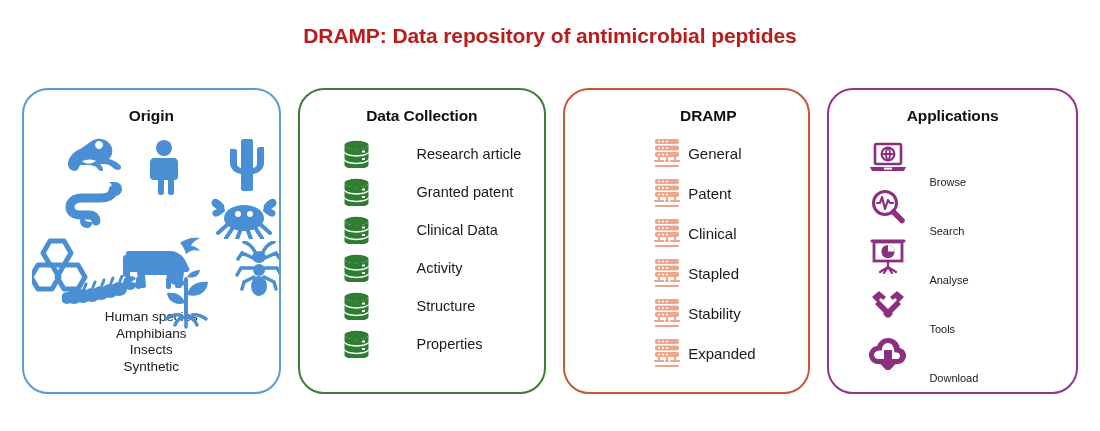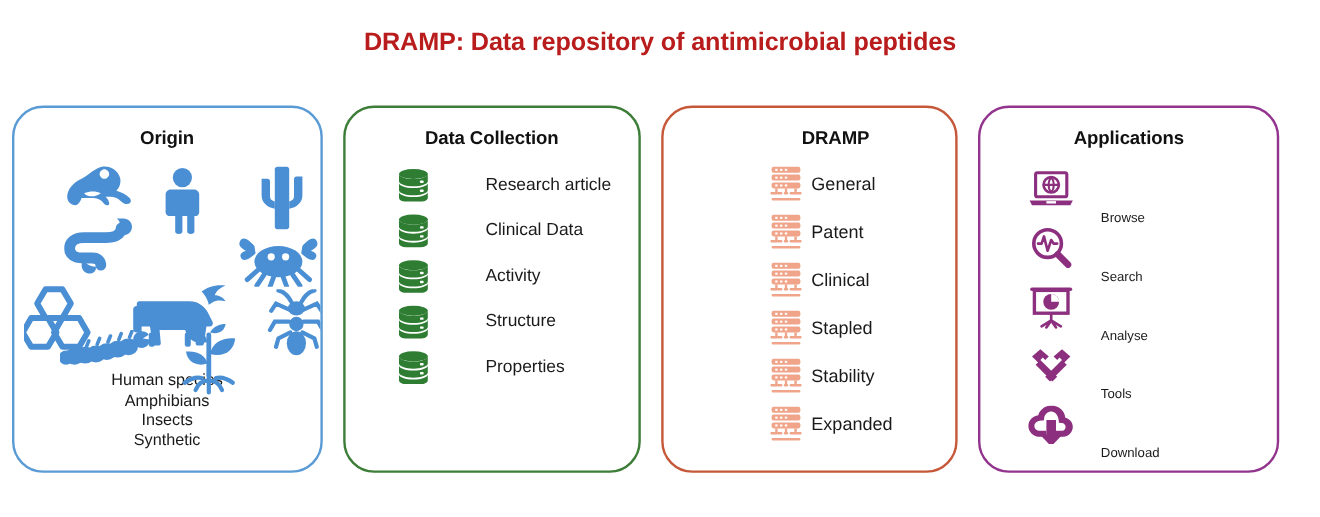--- a/index.html
+++ b/index.html
@@ -24,21 +24,21 @@
     text-align: center;
     font-size: 21px;
     font-weight: bold;
     letter-spacing: -0.1px;
     color: #b91c1c;
   }
 
   #panels {
     position: absolute;
     top: 88px;
-    left: 10px;
+    left: 22px;
     width: 1056px;
     height: 306px;
     display: flex;
     gap: 17px;
   }
 
   .panel {
     position: relative;
     box-sizing: border-box;
     background: #ffffff;
@@ -238,20 +238,37 @@
             </g>
             <g fill="#ffffff">
               <rect x="19" y="10.5" width="3" height="2" rx="0.6"></rect>
               <rect x="19" y="18" width="3" height="2" rx="0.6"></rect>
             </g>
           </svg>
         </span>
         <span class="row-label">Research article</span>
       </div>
 
+      <div class="row">
+        <span class="row-icon">
+          <svg width="27" height="28" viewBox="0 0 27 28">
+            <g fill="#2e7d32">
+              <ellipse cx="13.5" cy="5" rx="12" ry="4.2"></ellipse>
+              <path d="M1.5 5v6c0 2.3 5.4 4.2 12 4.2s12-1.9 12-4.2V5c0 2.3-5.4 4.2-12 4.2S1.5 7.3 1.5 5z"></path>
+              <path d="M1.5 12.5v6c0 2.3 5.4 4.2 12 4.2s12-1.9 12-4.2v-6c0 2.3-5.4 4.2-12 4.2s-12-1.9-12-4.2z"></path>
+              <path d="M1.5 20v5c0 2.3 5.4 4.2 12 4.2s12-1.9 12-4.2v-5c0 2.3-5.4 4.2-12 4.2S1.5 22.3 1.5 20z"></path>
+            </g>
+            <g fill="#ffffff">
+              <rect x="19" y="10.5" width="3" height="2" rx="0.6"></rect>
+              <rect x="19" y="18" width="3" height="2" rx="0.6"></rect>
+            </g>
+          </svg>
+        </span>
+        <span class="row-label">Granted patent</span>
+      </div>
 
       <div class="row">
         <span class="row-icon">
           <svg width="27" height="28" viewBox="0 0 27 28">
             <g fill="#2e7d32">
               <ellipse cx="13.5" cy="5" rx="12" ry="4.2"></ellipse>
               <path d="M1.5 5v6c0 2.3 5.4 4.2 12 4.2s12-1.9 12-4.2V5c0 2.3-5.4 4.2-12 4.2S1.5 7.3 1.5 5z"></path>
               <path d="M1.5 12.5v6c0 2.3 5.4 4.2 12 4.2s12-1.9 12-4.2v-6c0 2.3-5.4 4.2-12 4.2s-12-1.9-12-4.2z"></path>
               <path d="M1.5 20v5c0 2.3 5.4 4.2 12 4.2s12-1.9 12-4.2v-5c0 2.3-5.4 4.2-12 4.2S1.5 22.3 1.5 20z"></path>
             </g>

